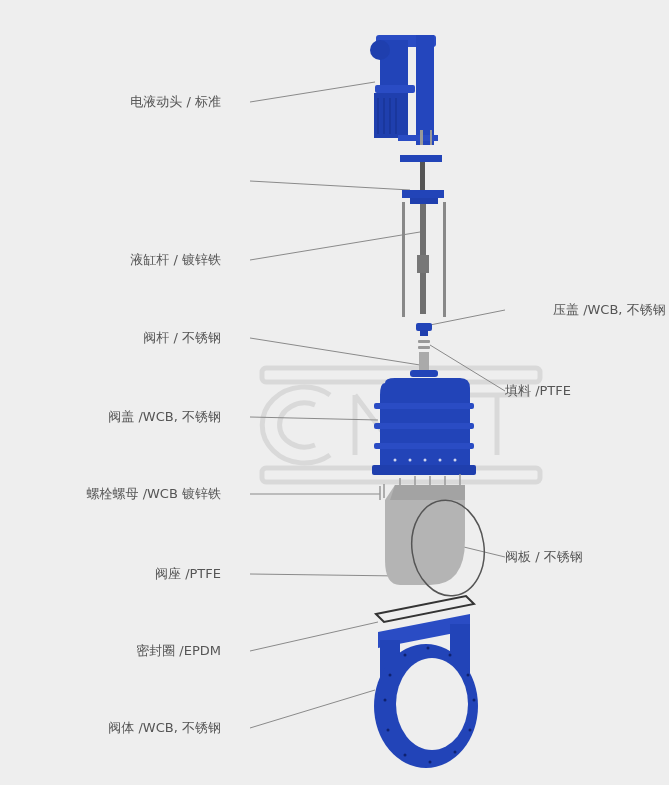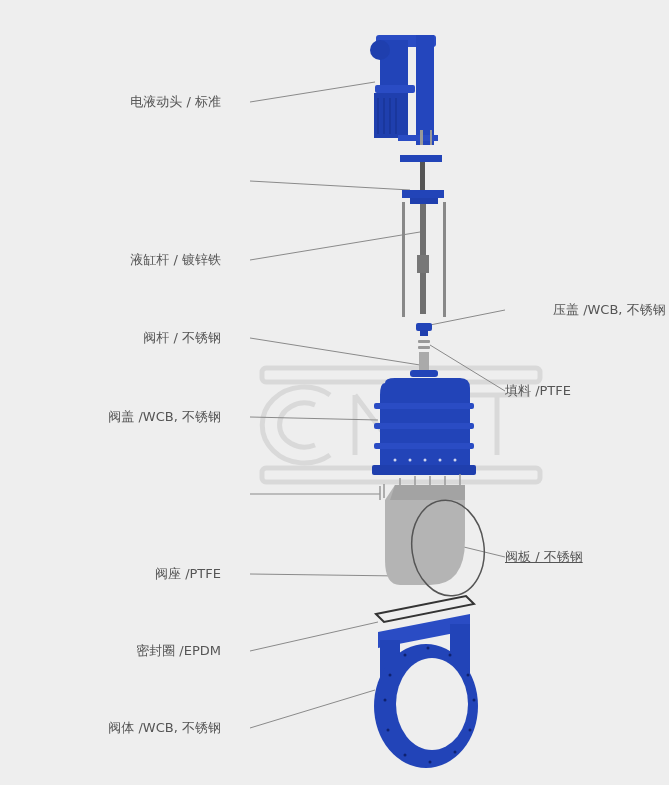--- a/index.html
+++ b/index.html
@@ -144,18 +144,19 @@
     </g>
   </g>
 </svg>
 
 <div class="label left" style="right:419px; top:94px;">电液动头 / 标准</div>
 <div class="label left" style="right:419px; top:252px;margin-left:6px;">液缸杆 / 镀锌铁</div>
 <div class="label" style="left:505px; top:302px;margin-left:48px;">压盖 /WCB, 不锈钢</div>
 <div class="label left" style="right:419px; top:330px;">阀杆 / 不锈钢</div>
 <div class="label" style="left:505px; top:383px;">填料 /PTFE</div>
 <div class="label left" style="right:419px; top:409px;">阀盖 /WCB, 不锈钢</div>
-<div class="label" style="left:505px; top:549px;text-decoration:underline;">阀板 / 不锈钢</div>
+<div class="label left" style="right:419px; top:486px;">螺栓螺母 /WCB 镀锌铁</div>
+<div class="label" style="left:505px; top:549px;">阀板 / 不锈钢</div>
 <div class="label left" style="right:419px; top:566px;">阀座 /PTFE</div>
 <div class="label left" style="right:419px; top:643px;">密封圈 /EPDM</div>
 <div class="label left" style="right:419px; top:720px;">阀体 /WCB, 不锈钢</div>
 
 </div>
 
 </body></html>

